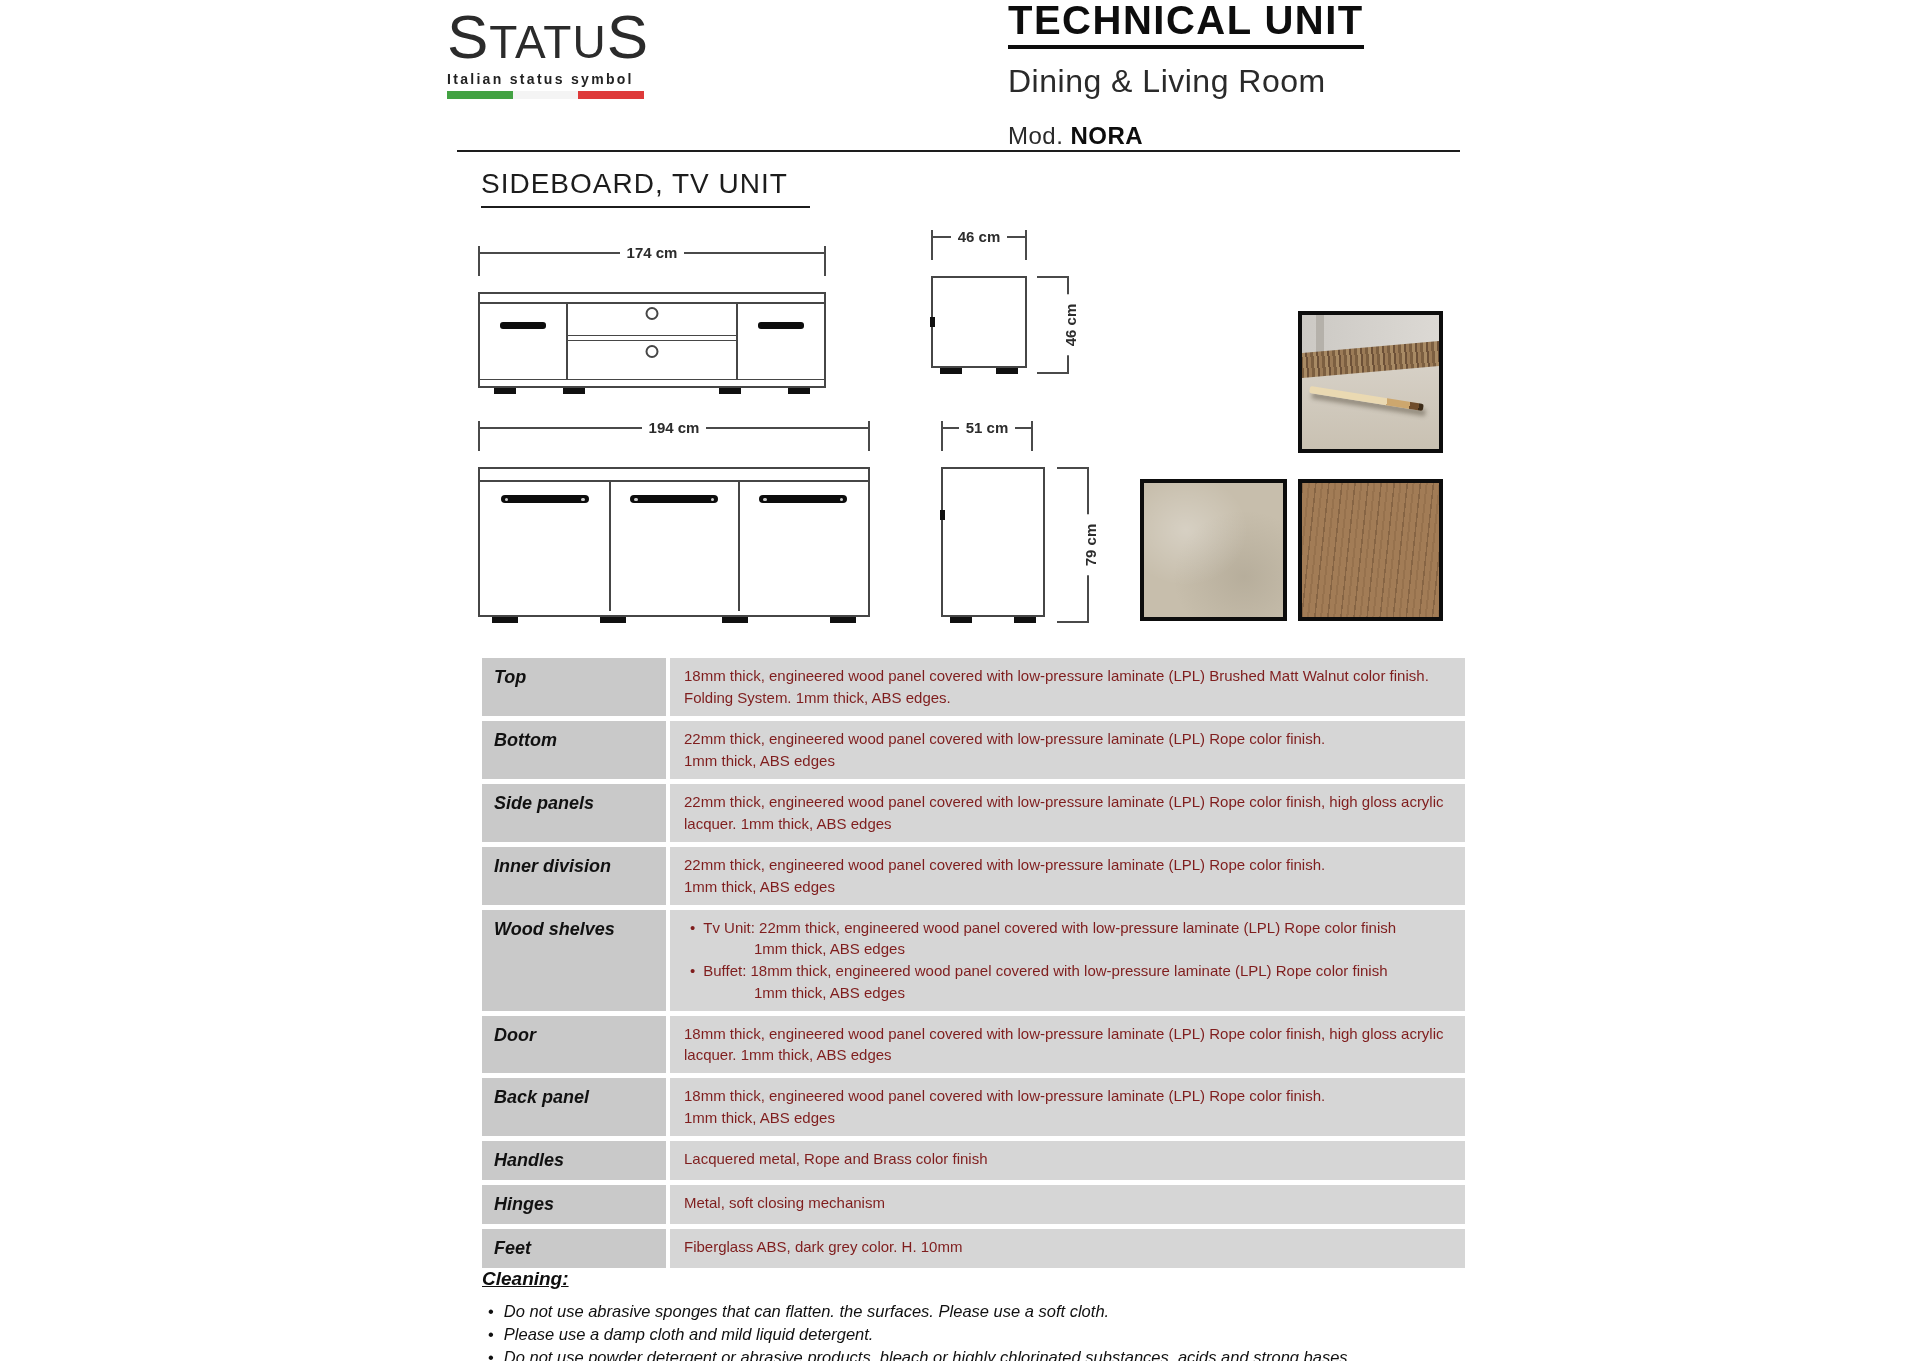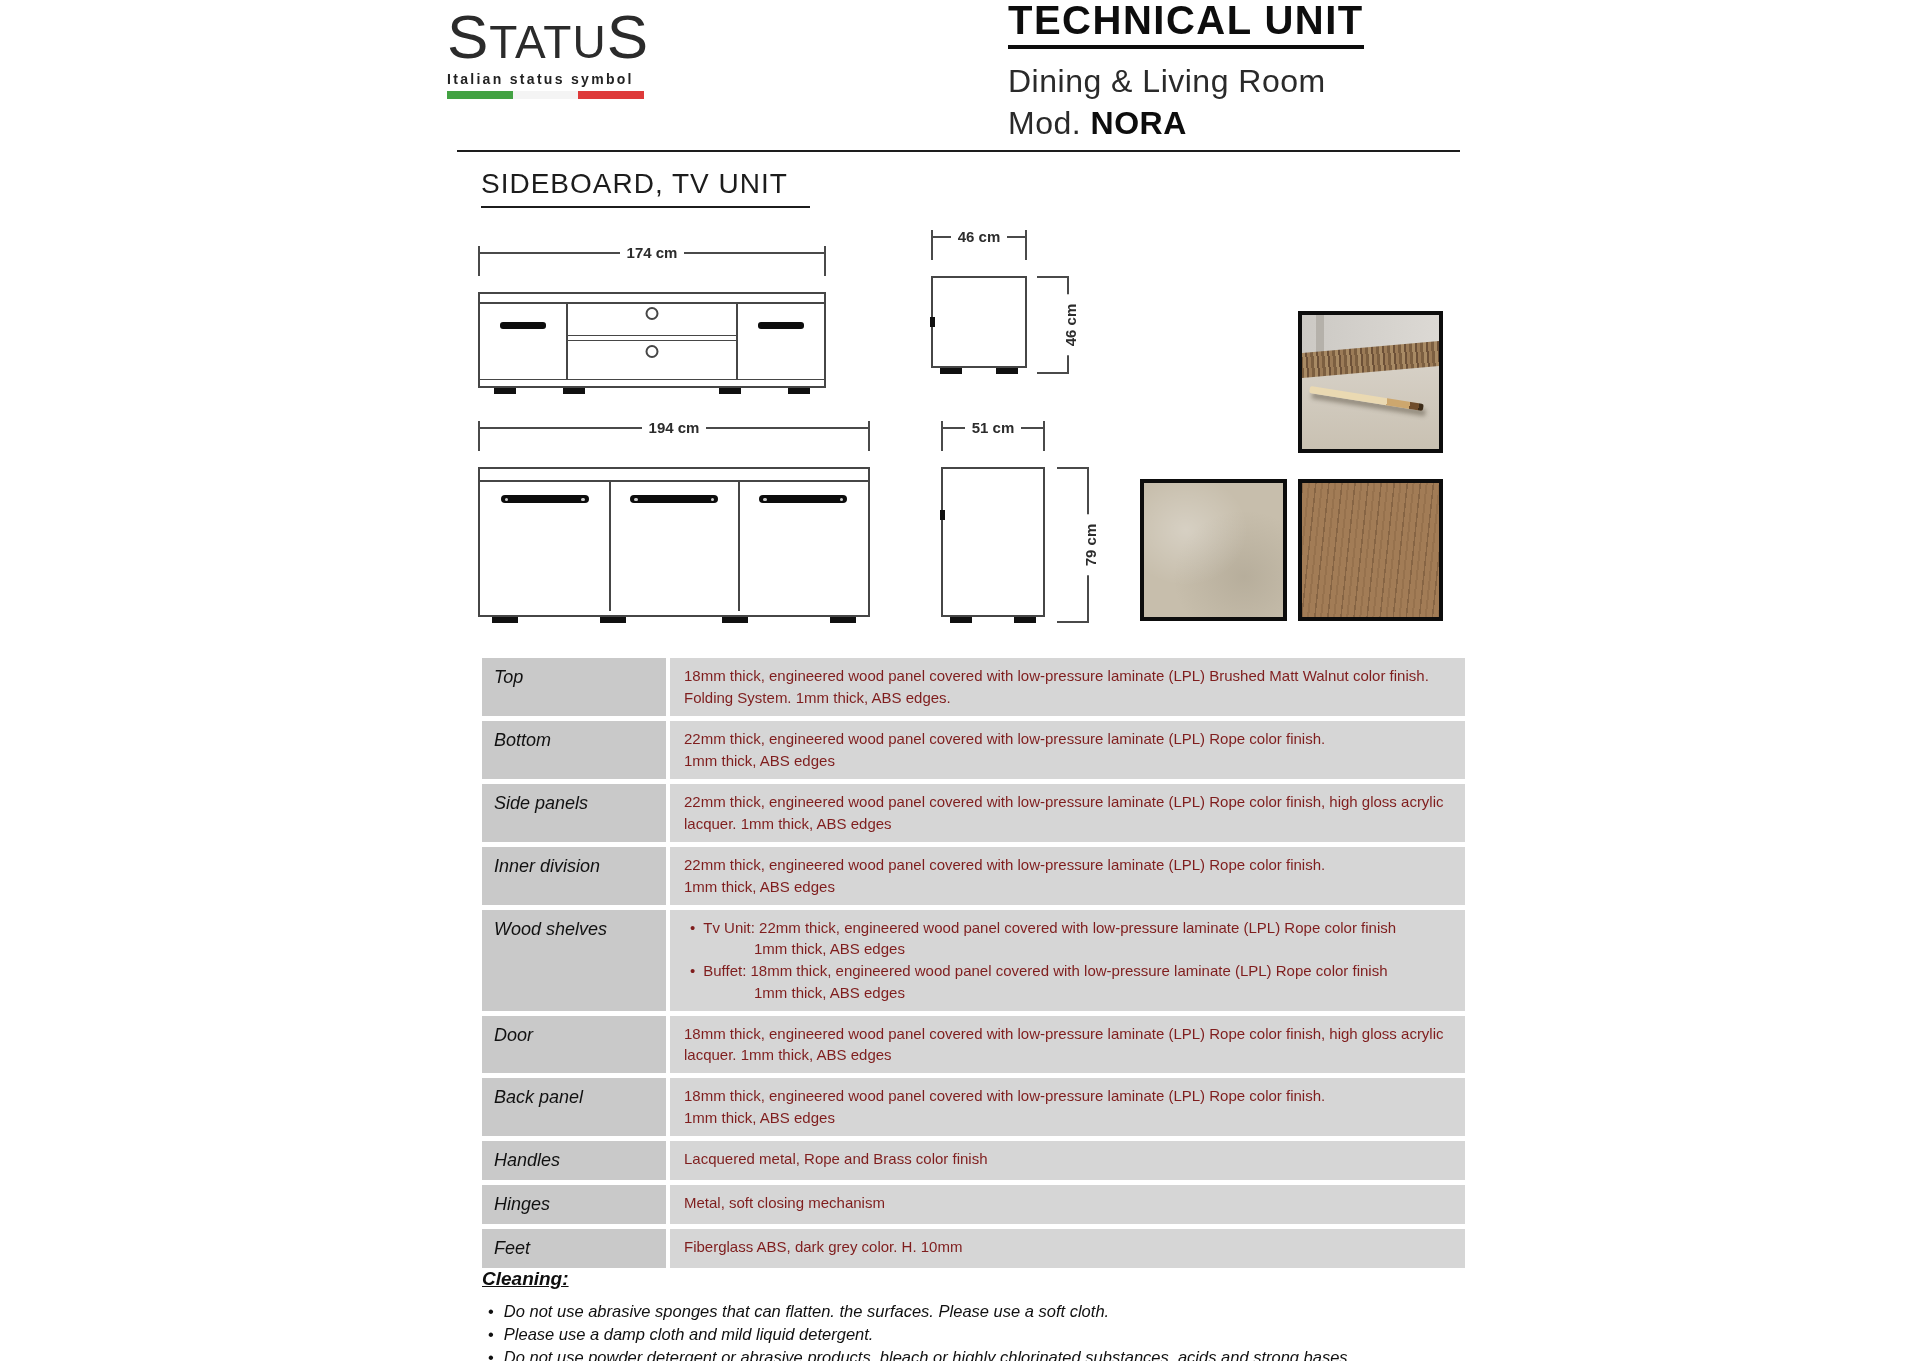--- a/index.html
+++ b/index.html
@@ -13,21 +13,21 @@
   .brand-tagline{font-size:14px;font-weight:700;letter-spacing:2.3px;color:#222;margin-top:2px;white-space:nowrap;}
   .brand-flag{display:flex;width:197px;height:8px;margin-top:4px;}
   .brand-flag div{flex:1;}
   .flag-green{background:#43a243;}
   .flag-white{background:#f4f4f4;}
   .flag-red{background:#de3a3a;}
 
   .doc-head{position:absolute;left:1008px;top:0px;}
   .doc-title{display:inline-block;font-size:40px;font-weight:800;letter-spacing:1.5px;color:#0d0d0d;border-bottom:4px solid #0d0d0d;padding-bottom:5px;line-height:1.0;}
   .doc-category{font-size:32px;color:#2a2a2a;margin-top:14px;letter-spacing:0.5px;}
-  .doc-model{font-size:32px;color:#2a2a2a;margin-top:5px;letter-spacing:0.5px;}
+  .doc-model{font-size:24px;color:#2a2a2a;margin-top:22px;letter-spacing:0.5px;}
   .doc-model b{font-weight:800;color:#0d0d0d;}
   .head-rule{position:absolute;left:457px;top:150px;width:1003px;height:2px;background:#1d1d1d;}
 
   
   .section-title{position:absolute;left:481px;top:168px;font-size:28px;letter-spacing:1px;color:#1c1c1c;border-bottom:2.5px solid #1c1c1c;padding:0 22px 6px 0;}
 
   
   .dim-h{display:flex;align-items:flex-start;height:34px;color:#2c2c2c;}
   .dim-h .tick{width:2px;height:30px;background:#4a4a4a;}
   .dim-h .dline{flex:1;height:2px;background:#4a4a4a;margin-top:6px;}
@@ -57,21 +57,21 @@
   .side-handle{position:absolute;left:-3px;width:5px;height:10px;background:#101010;}
 
   .tv-front{position:absolute;left:478px;top:246px;width:348px;}
   .tv-front .cab{height:92px;}
   .tv-side{position:absolute;left:931px;top:230px;width:140px;text-align:right;}
   .tv-side .dim-h{width:96px;}
   .tv-side .cab{width:92px;height:88px;}
   .sb-front{position:absolute;left:478px;top:421px;width:392px;}
   .sb-front .cab{height:146px;}
   .sb-side{position:absolute;left:941px;top:421px;width:150px;}
-  .sb-side .dim-h{width:104px;}
+  .sb-side .dim-h{width:92px;}
   .sb-side .cab{width:100px;height:146px;}
 
   
   .img-frame{position:absolute;border:4px solid #0d0d0d;background:#cfc8bd;overflow:hidden;}
   .photo{left:1298px;top:311px;width:137px;height:134px;}
   .ph-floor{position:absolute;left:0;right:0;top:38%;bottom:0;background:linear-gradient(180deg,#d6d0c6,#c9c1b2);}
   .ph-wall{position:absolute;left:0;right:0;top:0;height:32%;background:linear-gradient(90deg,#ccc9c4,#dcd9d4);}
   .ph-mirror{position:absolute;left:10%;top:0;width:6%;height:32%;background:#b5b1aa;}
   .ph-wood{position:absolute;left:-5%;right:-5%;top:24%;height:19%;transform:rotate(-5deg);
     background:repeating-linear-gradient(90deg,#6d5138 0 2px,#9b7b57 2px 5px,#7c5f41 5px 8px,#a88a64 8px 11px);}
@@ -80,21 +80,21 @@
     box-shadow:3px 5px 4px rgba(80,70,55,0.45);}
   .swatch-rope{left:1140px;top:479px;width:139px;height:134px;
     background:radial-gradient(ellipse at 30% 35%,rgba(255,255,255,0.28),transparent 45%),
                radial-gradient(ellipse at 72% 70%,rgba(110,100,80,0.18),transparent 50%),#c7beac;}
   .swatch-walnut{left:1298px;top:479px;width:137px;height:134px;
     background:repeating-linear-gradient(96deg,rgba(62,40,22,0.28) 0 1.5px,rgba(0,0,0,0) 1.5px 6px,rgba(96,66,38,0.18) 6px 8px,rgba(0,0,0,0) 8px 13px),#a27c56;}
 
   
   .spec-table{position:absolute;left:482px;top:658px;width:983px;}
   .spec-row{display:flex;margin-bottom:5px;}
-  .spec-label{width:162px;background:#c9c9c9;font-weight:400;font-style:italic;font-size:18px;color:#111;
+  .spec-label{width:162px;background:#c9c9c9;font-weight:700;font-style:italic;font-size:18px;color:#111;
     padding:9px 10px 9px 12px;flex-shrink:0;}
   .spec-value{flex:1;background:#d6d6d6;margin-left:4px;font-size:15px;color:#7f1d1d;line-height:1.45;
     padding:7px 14px 7px 14px;}
   .spec-line{min-height:22px;}
   .spec-bullet{padding-left:6px;}
   .spec-bullet:before{content:"\2022";margin-right:8px;}
   .spec-subline{padding-left:70px;}
 
   
   .cleaning{position:absolute;left:482px;top:1268px;width:1010px;}

